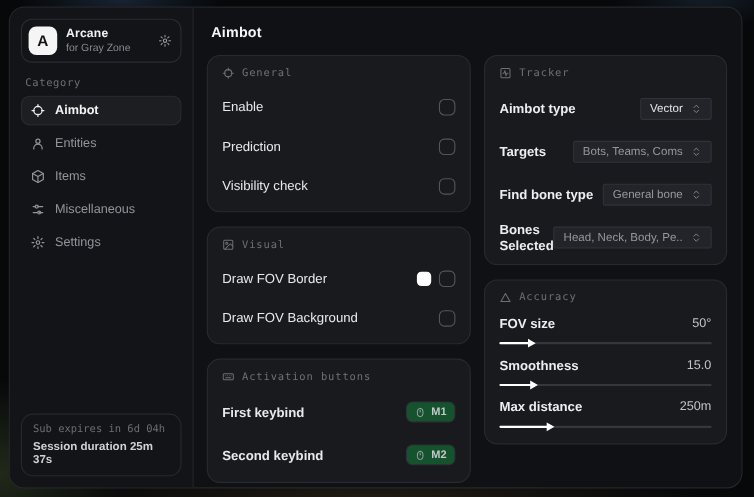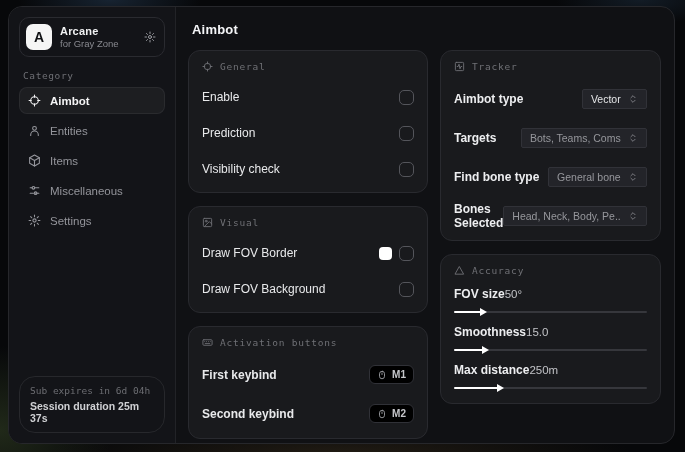--- a/index.html
+++ b/index.html
@@ -35,21 +35,21 @@
     font-size:9.5px; letter-spacing:.6px; color:#6e6f74; }
 
   .nav { display:flex; flex-direction:column; gap:3px; }
   .nav-item { display:flex; align-items:center; gap:9px; padding:6px 8px;
     border:1px solid transparent; border-radius:8px; font-size:11.5px;
     color:#94959b; cursor:pointer; }
   .nav-item .ni { font-size:13px; display:flex; color:inherit; }
   .nav-item.active { color:#f4f4f5; background:rgba(255,255,255,.045);
     border-color:rgba(255,255,255,.06); font-weight:600; }
 
-  .footer-box { margin-top:auto; border:1px solid #27282c; border-radius:16px;
+  .footer-box { margin-top:auto; border:1px solid #27282c; border-radius:11px;
     padding:8px 10px; }
   .sub-line { font-family:"DejaVu Sans Mono", monospace; font-size:9.5px;
     color:#6c6d72; margin-bottom:4px; white-space:nowrap; }
   .sess-line { font-size:10.5px; font-weight:600; color:#d0d1d4; }
 
   
   .main { flex:1; padding:13px 14px 12px 12px; display:flex; flex-direction:column; }
   .page-title { font-size:13px; font-weight:700; color:#f5f6f8;
     letter-spacing:.2px; margin:2px 0 13px 4px; }
 
@@ -65,38 +65,38 @@
   .card-head .ci { font-size:11px; display:flex; }
 
   .row { display:flex; align-items:center; justify-content:space-between; height:22px;margin-top:14px; }
   .lbl { font-size:12px; font-weight:500; color:#e8e9eb; }
 
   .checkbox { width:15px; height:15px; border:1.5px solid #54555b;
     border-radius:5px; background:transparent; cursor:pointer; flex:0 0 auto; }
   .right-group { display:flex; align-items:center; gap:7px; }
   .swatch { width:13px; height:13px; border-radius:4px; cursor:pointer; }
 
-  .kb-badge { display:flex; align-items:center; gap:5px; background:#000000;
+  .kb-badge { display:flex; align-items:center; gap:5px; background:#14532d;
     border:1px solid #303137; border-radius:6px; padding:3px 7px;
     font-size:10px; font-weight:600; color:#c6c7cb; cursor:pointer; }
   .kb-badge .ki { font-size:10px; display:flex; color:#a7a8ad; }
   .act-row { height:25px; }
   .act-row .lbl { font-weight:600; }
 
   .trk-row { height:25px; }
   .trk-row .lbl { font-weight:600; color:#edeef0; }
   .dropdown { display:flex; align-items:center; gap:7px; background:#232429;
     border:1px solid #313238; border-radius:2px; padding:3px 8px;
     font-size:10.5px; color:#96979c; cursor:pointer; white-space:nowrap; }
   .dropdown .di { font-size:10px; display:flex; color:#8b8c91; }
   .dd-val.sel { color:#e4e5e7; }
 
   .srow { margin-bottom:10px; }
   .srow:last-child { margin-bottom:2px; }
-  .s-head { display:flex; align-items:center; height:18px; }
+  .s-head { display:flex; justify-content:space-between; align-items:center; height:18px;gap:20px; }
   .s-head .lbl { font-weight:600; color:#edeef0; }
   .s-val { font-size:11.5px; color:#c2c3c7; }
   .track { position:relative; height:2px; background:#36373c; border-radius:2px;
     margin-top:8px; cursor:pointer; }
   .fill { position:relative; height:2px; background:#ffffff; border-radius:2px; }
   .thumb { position:absolute; right:-6px; top:50%; transform:translateY(-50%);
     width:0; height:0; border-left:7px solid #ffffff;
     border-top:4px solid transparent; border-bottom:4px solid transparent; }
 
   .svgi { width:1em; height:1em; display:block; }

